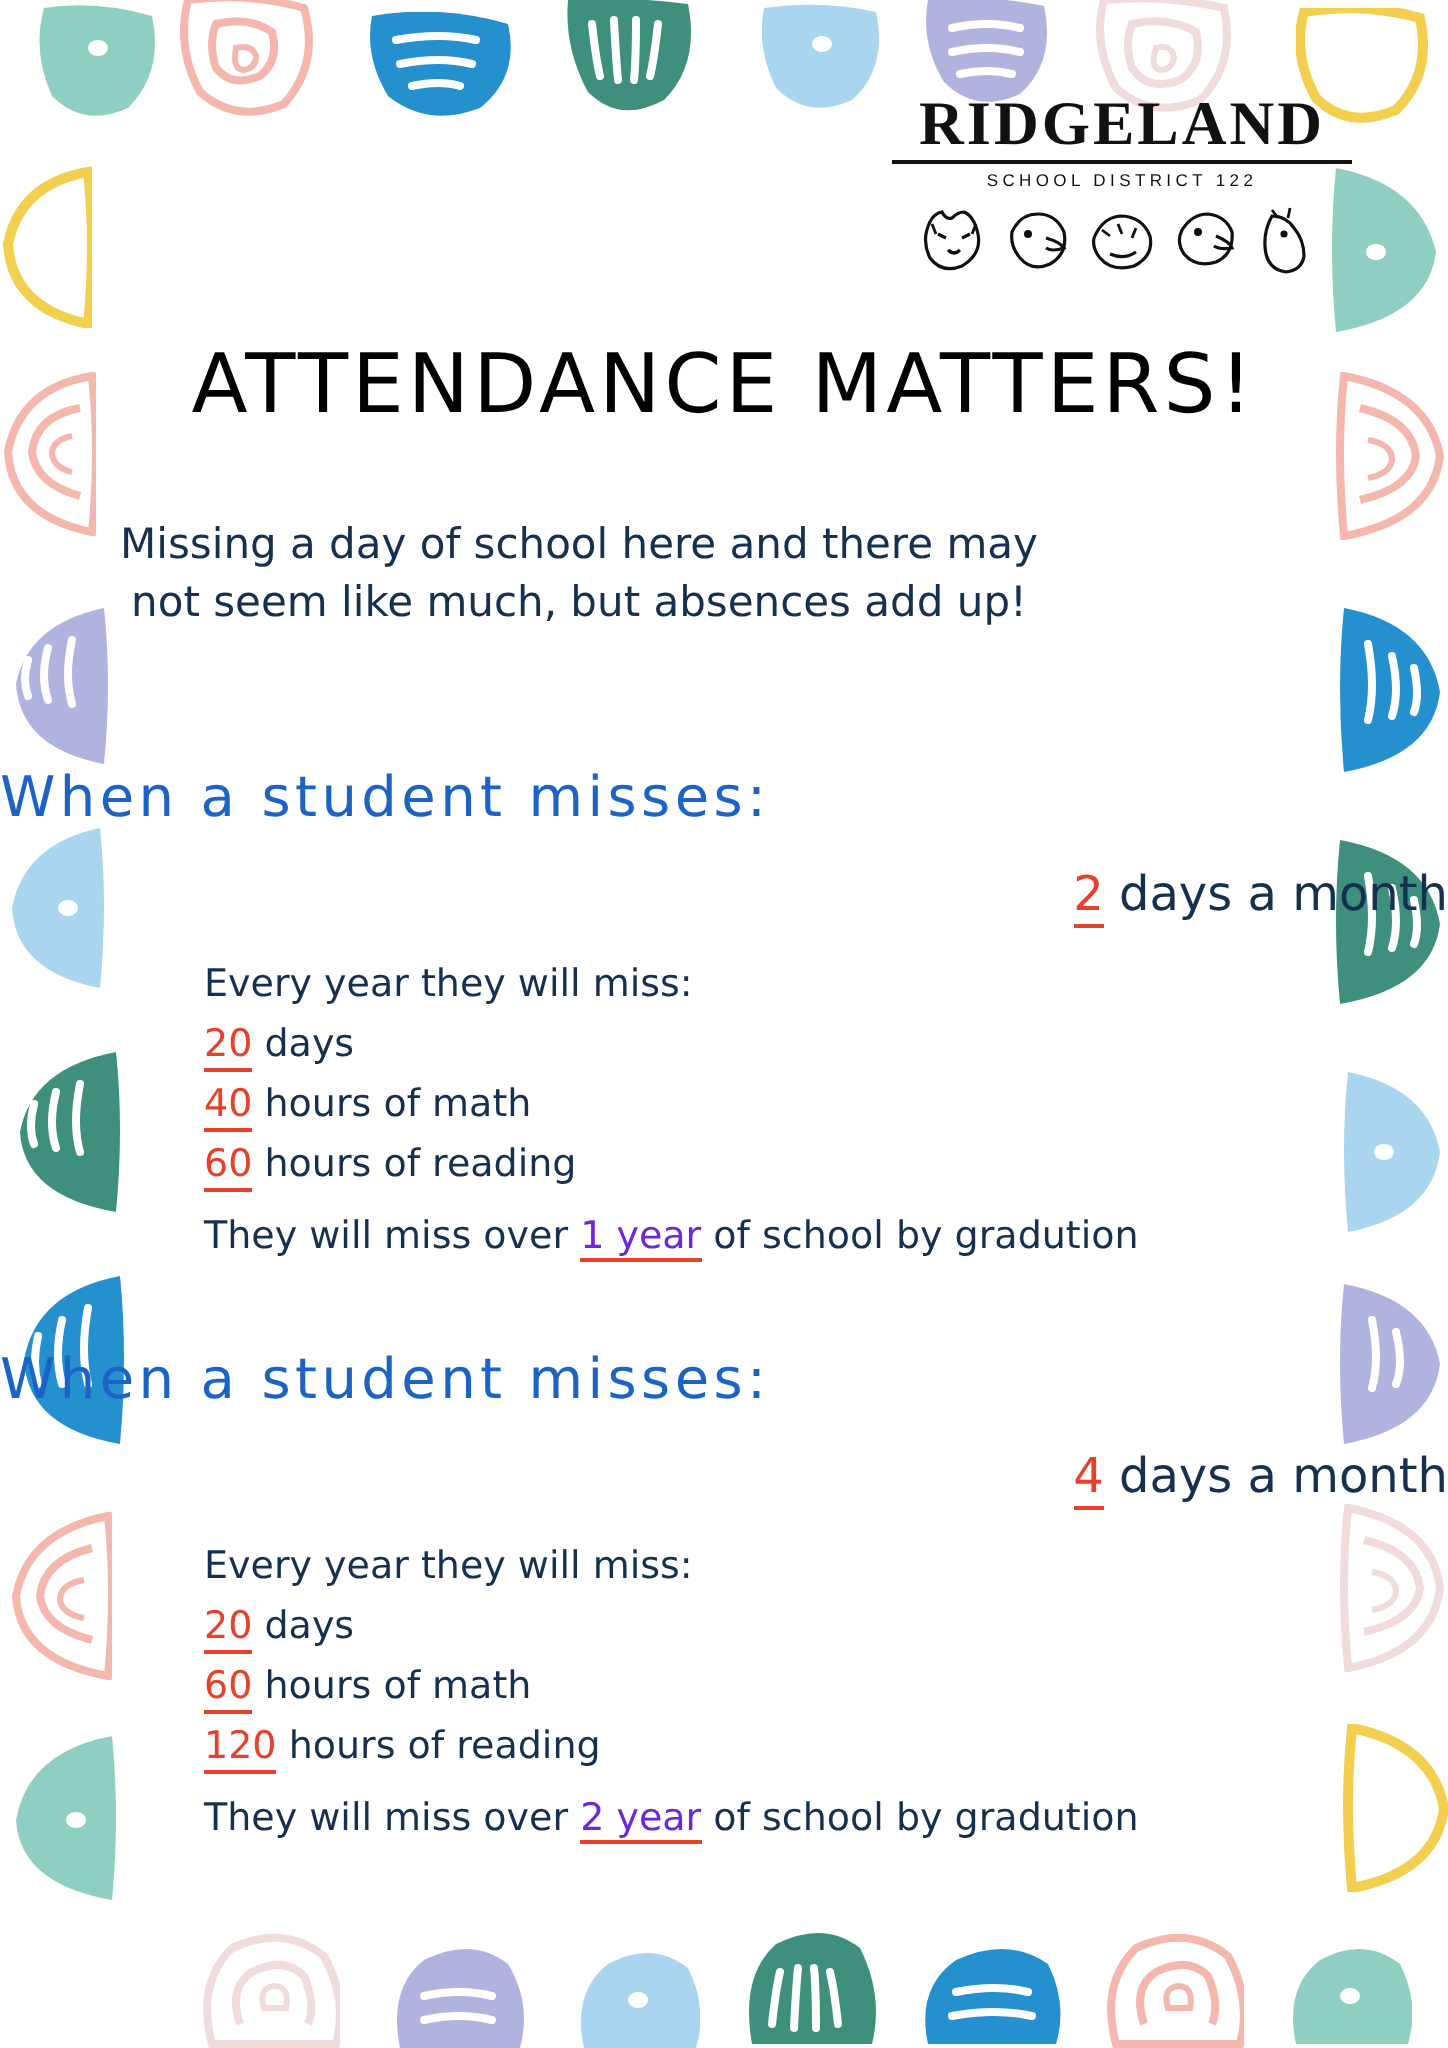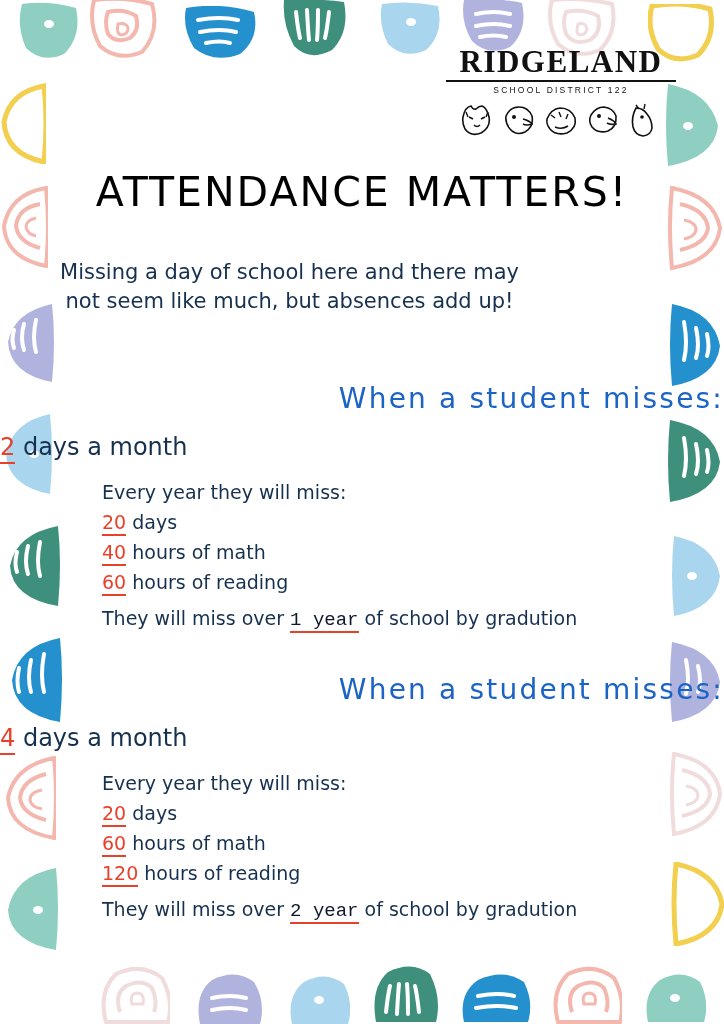--- a/index.html
+++ b/index.html
@@ -95,51 +95,50 @@
 
   .section {
     position: absolute;
     left: 0;
     width: 724px;
   }
   .section-1 { top: 382px; }
   .section-2 { top: 673px; }
 
   .sec-head {
-    text-align: right;
+    text-align: left;
     font-size: 28px;
     letter-spacing: 2.2px;
     color: #1b63c4;
     margin-bottom: 18px;
   }
   .sec-sub {
-    text-align: left;
+    text-align: right;
     font-size: 24px;
     color: #16314f;
     margin-bottom: 16px;
   }
   .num-red {
     color: #e8412a;
     border-bottom: 2px solid #e8412a;
     padding-bottom: 1px;
   }
   .lines {
     margin: 0 auto;
     width: 520px;
     padding-left: 0px;
     font-size: 19px;
     color: #16314f;
     line-height: 1.58;
   }
   .lines .row { white-space: nowrap; }
   .final { margin-top: 6px; }
   .underline-red {
-    color: #0f172a;
+    color: #6d28d9;
     border-bottom: 2px solid #e8412a;
-    font-family: Liberation Mono, monospace;
   }
 </style>
 </head>
 <body>
 
 <div>
 
   <div class="blob" style="left:18px; top:2px;">
     <svg width="62" height="60" viewBox="0 0 62 60">
         <path d="M4 2 q26 -4 54 4 q6 28 -12 46 q-22 10 -38 -6 q-10 -22 -4 -44z" fill="#8fcfc2"></path>

